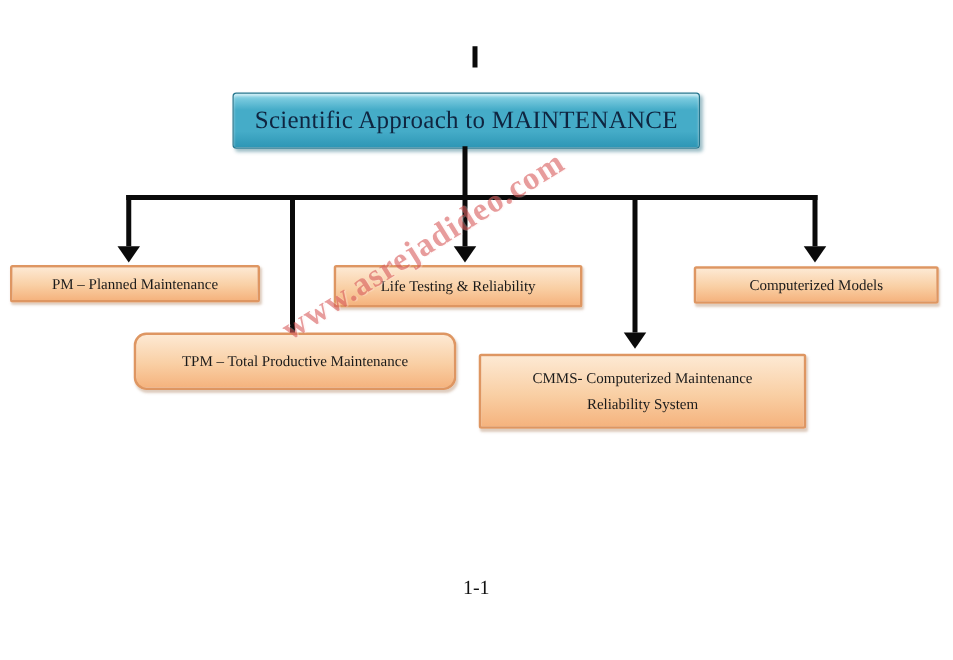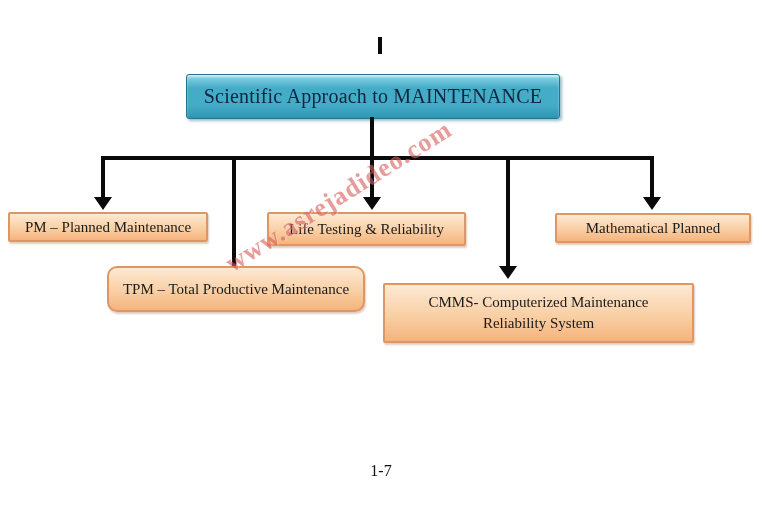--- a/index.html
+++ b/index.html
@@ -63,29 +63,29 @@
     background:linear-gradient(180deg,
       var(--node-fill-light) 0%,
       var(--node-fill-mid) 55%,
       var(--node-fill-dark) 100%);
     border:2px solid var(--node-border);
     border-radius:2px;
     box-shadow:1px 2px 2px rgba(160,110,70,.35);
     display:flex;flex-direction:column;
     align-items:center;justify-content:center;
     color:var(--node-text);
-    font-size:15px;
+    font-size:12px;
     text-align:center;
     box-sizing:border-box;
   }
   #node-pm  {left:8px;  top:212px;width:200px;height:30px;}
   #node-life{left:267px;top:212px;width:199px;height:34px;}
   #node-math{left:555px;top:213px;width:196px;height:30px;}
   #node-tpm {left:107px;top:266px;width:258px;height:46px;line-height:27px;border-radius:10px;}
-  #node-cmms{left:383px;top:283px;width:311px;height:60px;line-height:21px;justify-content:flex-start;padding-top:7px;}
+  #node-cmms{left:383px;top:283px;width:262px;height:60px;line-height:21px;justify-content:flex-start;padding-top:7px;}
   .node span{display:block;white-space:nowrap;}
 
   
   #watermark{
     left:220px;top:253px;
     transform:rotate(-32deg);
     transform-origin:0 0;
     font-size:26px;font-weight:bold;
     color:var(--watermark-red);
     opacity:.62;
@@ -131,29 +131,29 @@
 
   <div id="node-pm" class="abs node">
     <span>PM – Planned Maintenance</span>
   </div>
 
   <div id="node-life" class="abs node">
     <span>Life Testing &amp; Reliability</span>
   </div>
 
   <div id="node-math" class="abs node">
-    <span>Mathematical Planned</span>
+    <span>Computerized Models</span>
   </div>
 
   <div id="node-tpm" class="abs node">
     <span>TPM – Total Productive Maintenance</span>
   </div>
 
   <div id="node-cmms" class="abs node">
     <span>CMMS- Computerized Maintenance</span>
     <span>Reliability System</span>
   </div>
 
   <div id="watermark" class="abs">www.asrejadideo.com</div>
 
-  <div id="page-number" class="abs">1-7</div>
+  <div id="page-number" class="abs">1-1</div>
 
 </div>
 
 </body></html>

